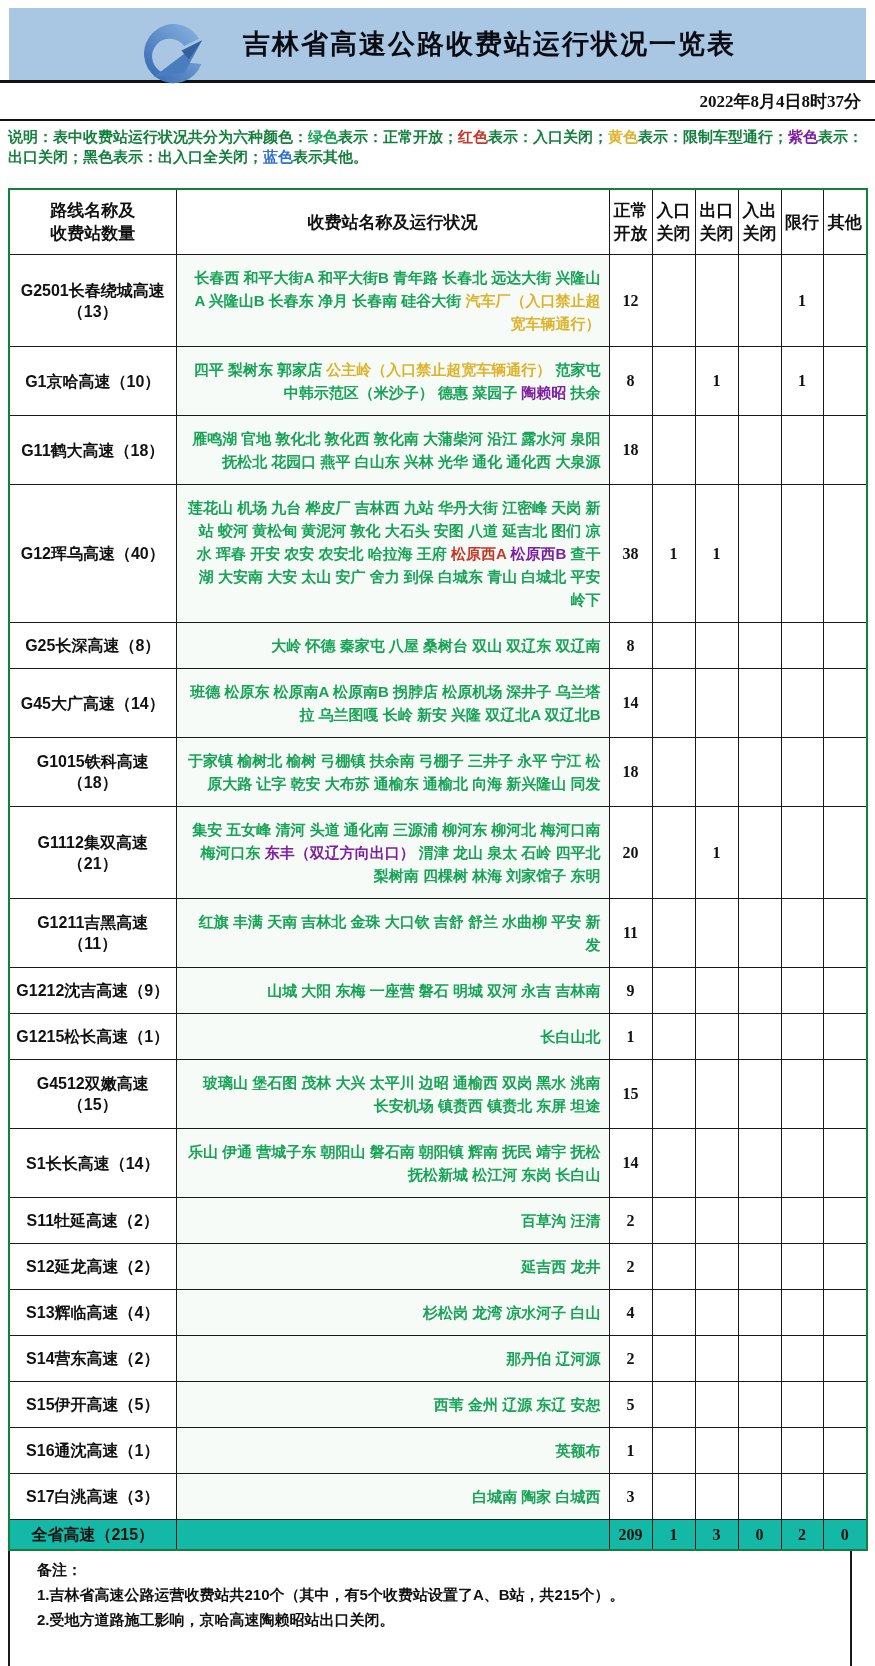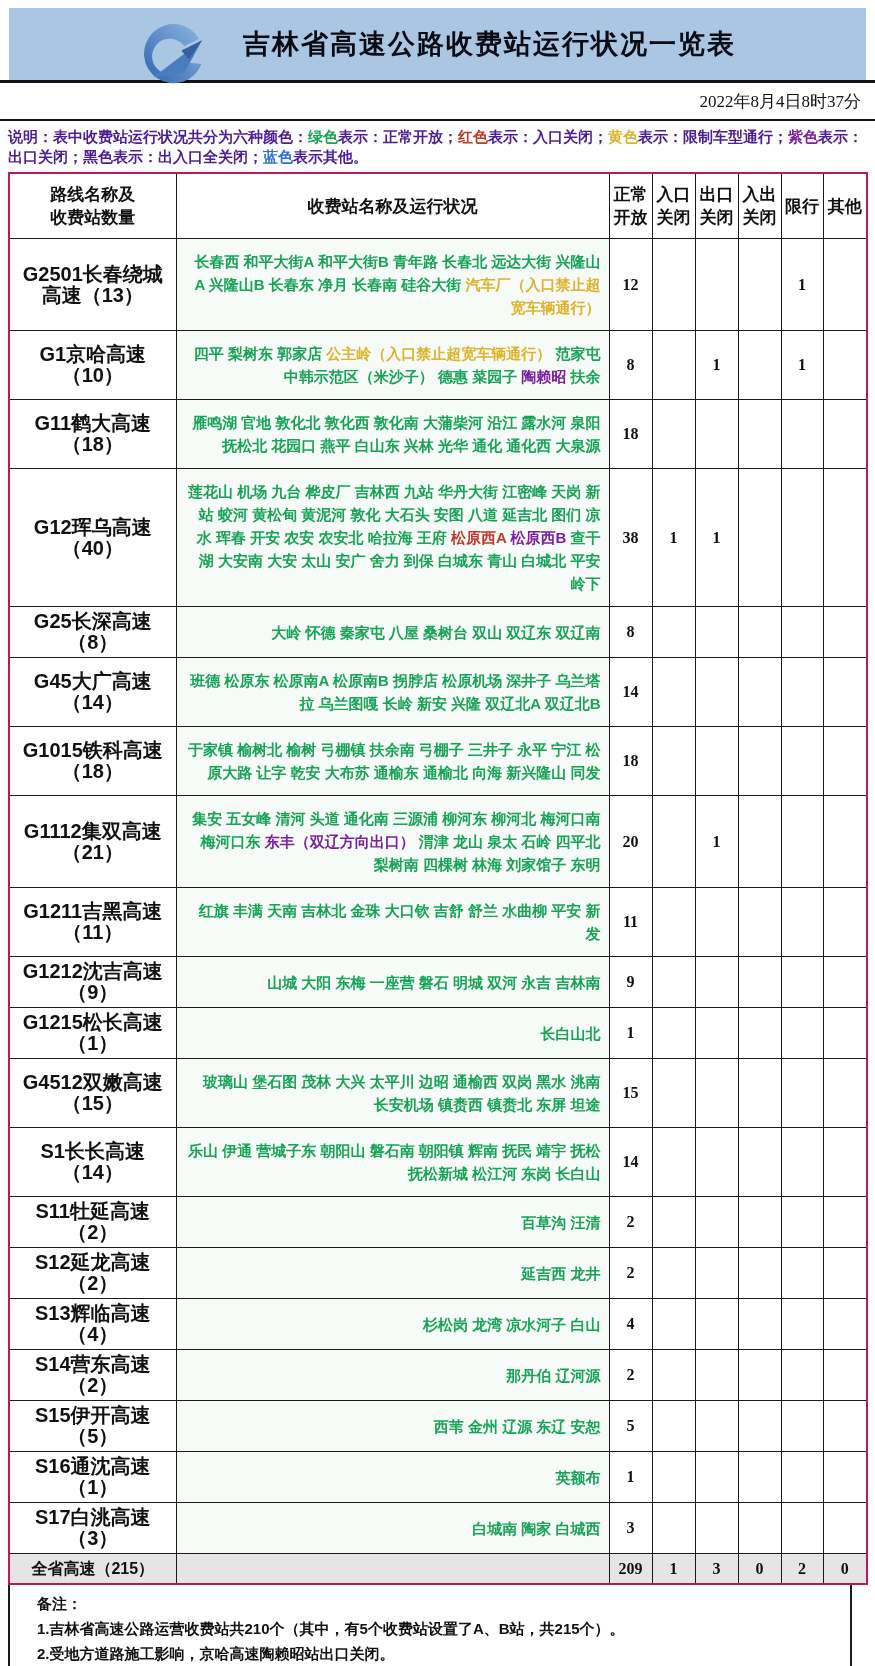--- a/index.html
+++ b/index.html
@@ -35,61 +35,61 @@
     padding-left:60px;
   }
   .hrule{height:3px;background:#131313;}
   .hrule.thin{height:2px;}
 
   
   .date-row{
     padding:7px 14px 6px 10px;
     text-align:right;
     font-family:"Liberation Serif",serif;
-    font-weight:400;
+    font-weight:700;
     font-size:17px;
   }
 
   
   .legend{
     padding:6px 10px 5px 8px;
     font-size:15px;
     font-weight:700;
     line-height:20px;
   }
   .seg-green{color:#18a357;}
   .seg-red{color:#c63727;}
   .seg-yellow{color:#dcb32a;}
   .seg-purple{color:#7d1fa0;}
   .seg-blue{color:#2e6fd6;text-align:right;}
-  .seg-black{color:#4c1d95;}
+  .seg-black{color:#15803d;}
 
   
   table.toll{
-    margin:0 0 0 8px;
+    margin:16px 0 0 8px;
     border-collapse:collapse;
     table-layout:fixed;
     width:858px;
-    border:2px solid #be185d;
+    border:2px solid #15803d;
   }
   table.toll th, table.toll td{
     border:1.5px solid #1a1a1a;
     vertical-align:middle;
   }
   table.toll th{
     white-space:pre-line;
     font-size:17px;
     font-weight:700;
     padding:9px 1px;
     text-align:center;
     background:#fff;
   }
   td.route{
     text-align:center;
-    font-size:20px;
+    font-size:16px;
     font-weight:700;
     padding:4px 6px;
     line-height:21px;
     background:#fff;
   }
   td.stations{
     text-align:right;
     font-size:15px;
     font-weight:700;
     line-height:23px;
@@ -97,21 +97,21 @@
     background:#f6fbf7;
     word-break:break-all;
   }
   td.num{
     text-align:center;
     font-family:"Liberation Serif",serif;
     font-weight:700;
     font-size:16px;
     background:#fff;
   }
-  tr.total td{background:#e5e5e5;}
+  tr.total td{background:#14b8a6;}
   tr.total td.route{font-size:16px;}
 
   
   .notes{
     margin:0 0 0 8px;
     width:823px;
     border:2px solid #1a1a1a;
     border-top:none;
     padding:6px 10px 42px 7px;
     font-size:15px;

